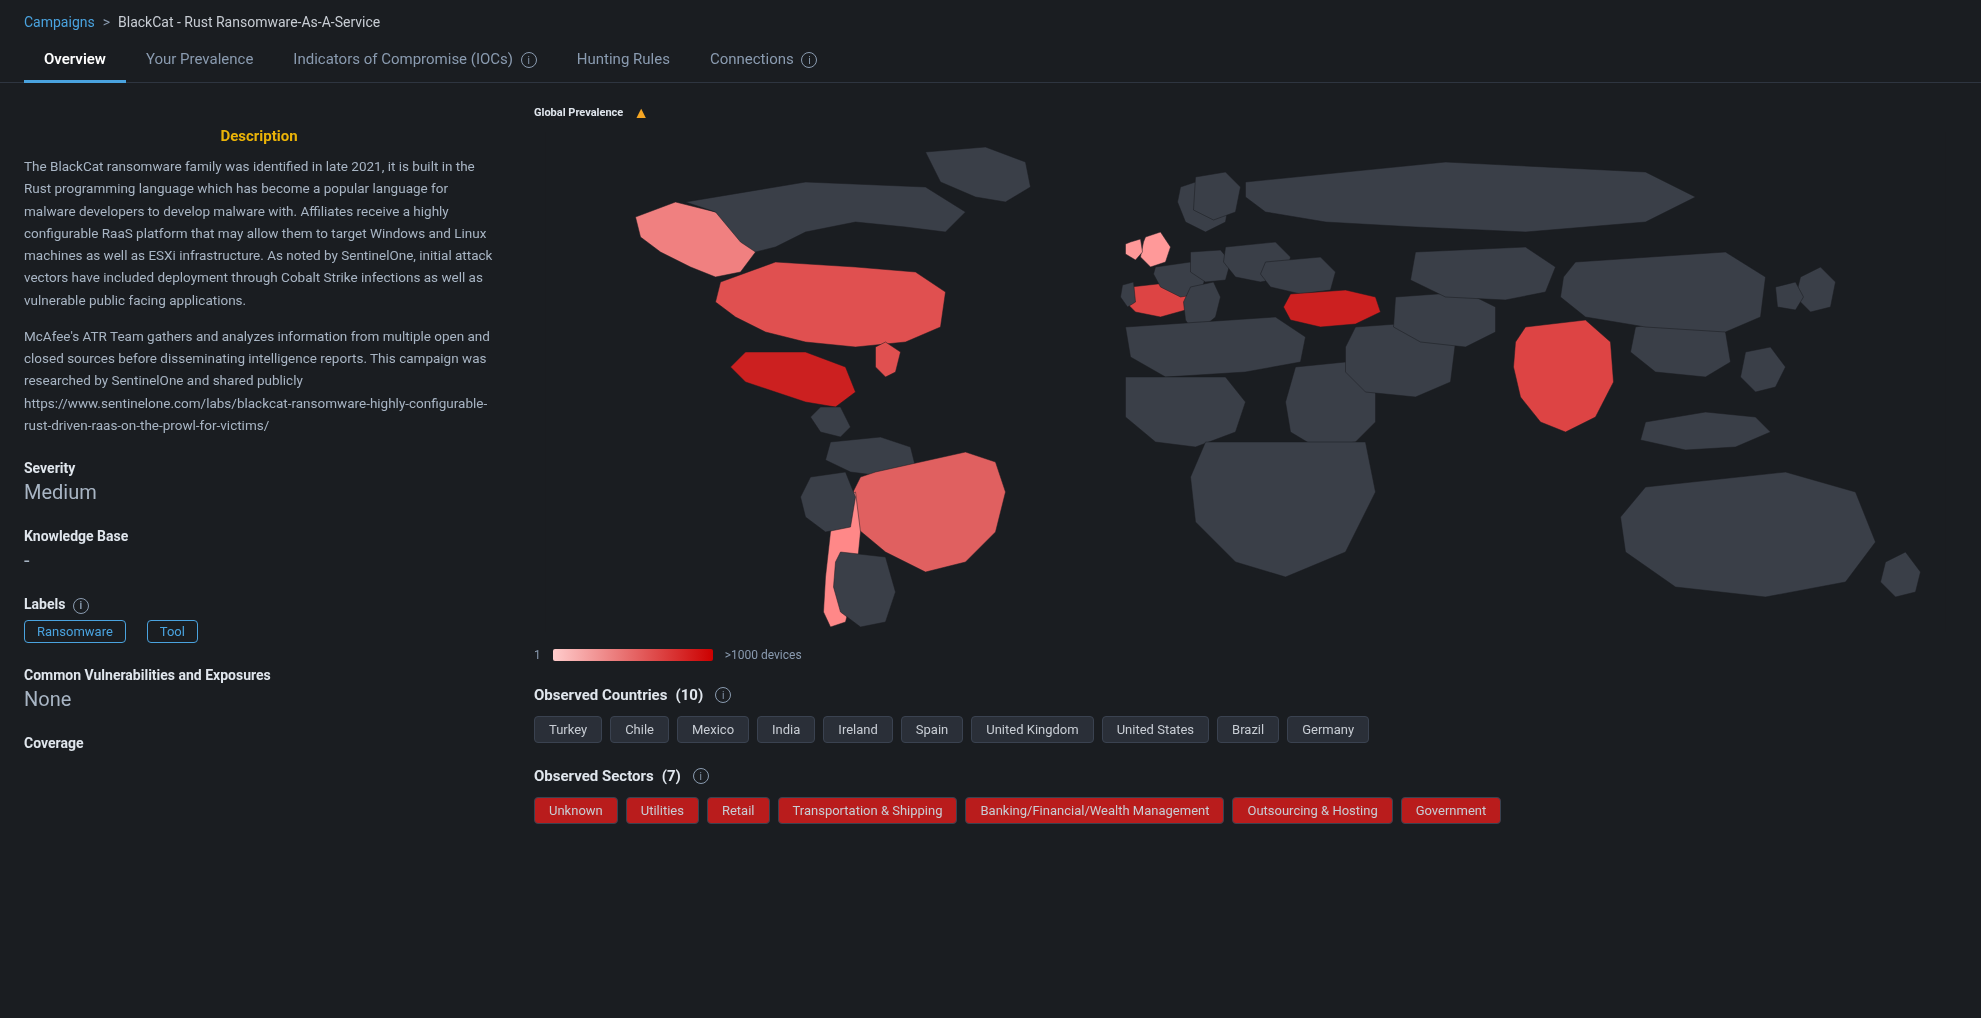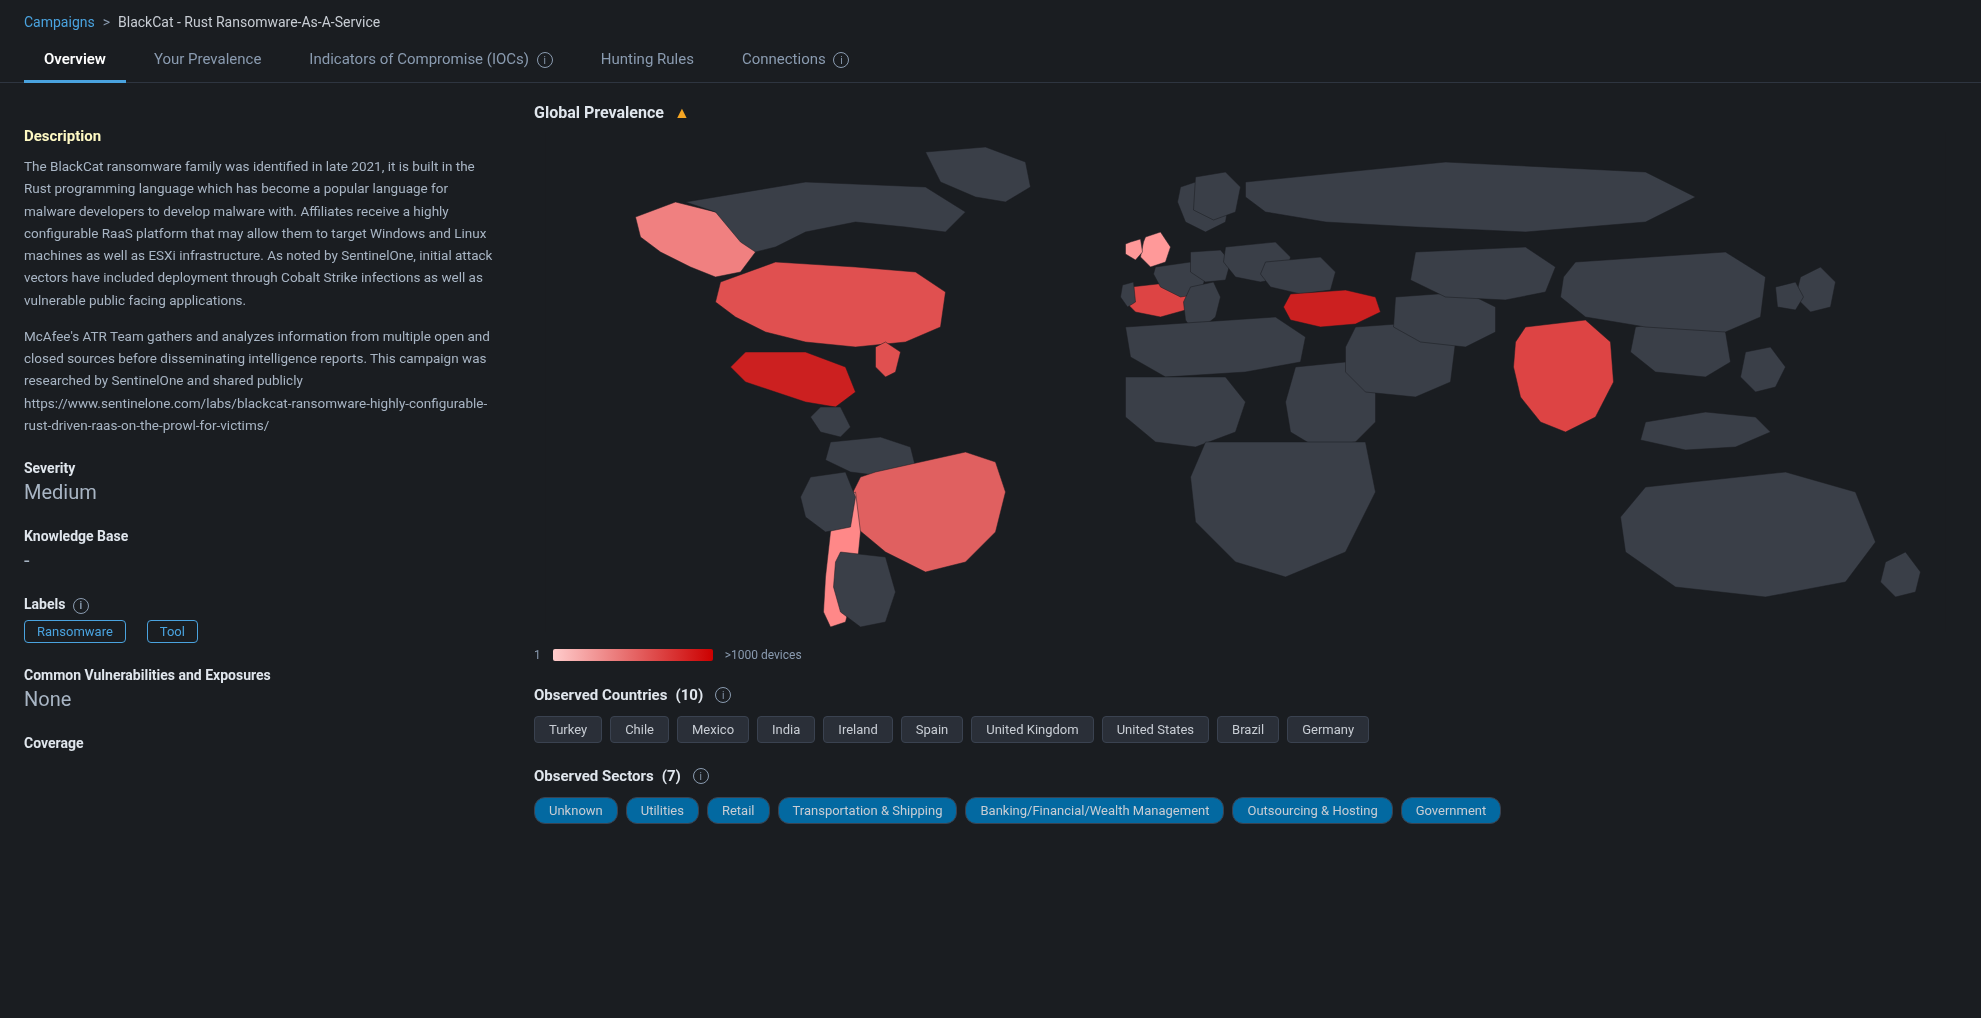--- a/index.html
+++ b/index.html
@@ -28,21 +28,21 @@
     }
     .breadcrumb-sep { color: #8a9bb0; }
     .breadcrumb-current { color: #c8cdd4; }
 
     
     .nav-tabs {
       display: flex;
       align-items: center;
       padding: 0 24px;
       border-bottom: 1px solid #2e3540;
-      gap: 8px;
+      gap: 0;
     }
     .nav-tab {
       padding: 12px 20px;
       cursor: pointer;
       font-size: 15px;
       color: #8a9bb0;
       border-bottom: 3px solid transparent;
       margin-bottom: -1px;
       white-space: nowrap;
     }
@@ -76,22 +76,23 @@
 
     
     .left-panel {
       width: 500px;
       min-width: 500px;
       padding-right: 30px;
     }
     .section-title {
       font-size: 15px;
       font-weight: 700;
-      color: #fef9c3;
+      color: #eab308;
       margin-bottom: 10px;
+      text-align: center;
     }
     .description-text {
       font-size: 13.5px;
       line-height: 1.65;
       color: #a8b5c4;
       margin-bottom: 14px;
     }
     .meta-section {
       margin-top: 24px;
     }
@@ -127,21 +128,21 @@
     }
 
     
     .prevalence-header {
       display: flex;
       align-items: center;
       gap: 10px;
       margin-bottom: 10px;
     }
     .prevalence-title {
-      font-size: 16px;
+      font-size: 11px;
       font-weight: 700;
       color: #e0e6ed;
     }
     .warning-icon {
       color: #f5a623;
       font-size: 16px;
     }
 
     
     .map-container {
@@ -201,25 +202,25 @@
       font-size: 13px;
       cursor: pointer;
     }
 
     .sector-tags {
       display: flex;
       flex-wrap: wrap;
       gap: 8px;
     }
     .sector-tag {
-      background: #0369a1;
+      background: #b91c1c;
       border: 1px solid #3a4250;
       color: #c8cdd4;
       padding: 5px 14px;
-      border-radius: 11px;
+      border-radius: 4px;
       font-size: 13px;
       cursor: pointer;
     }
   </style>
 </head>
 <body>
 
 <div class="breadcrumb">
   <span class="breadcrumb-campaigns">Campaigns</span>
   <span class="breadcrumb-sep">&gt;</span>

